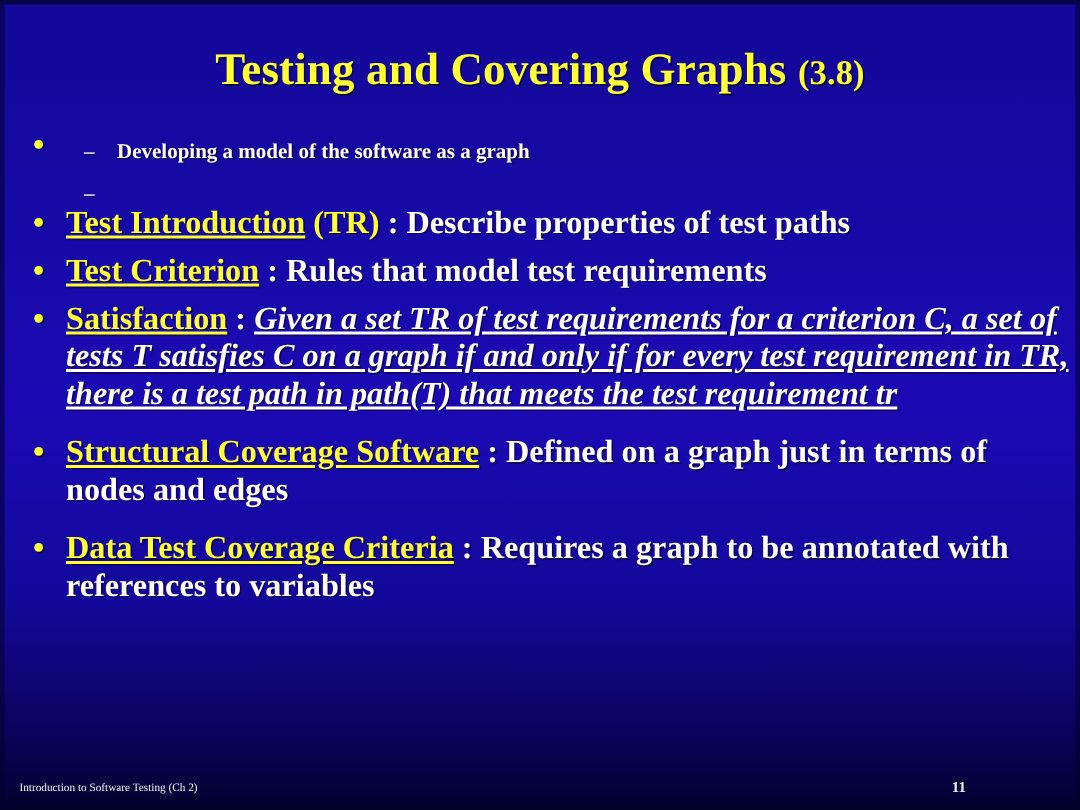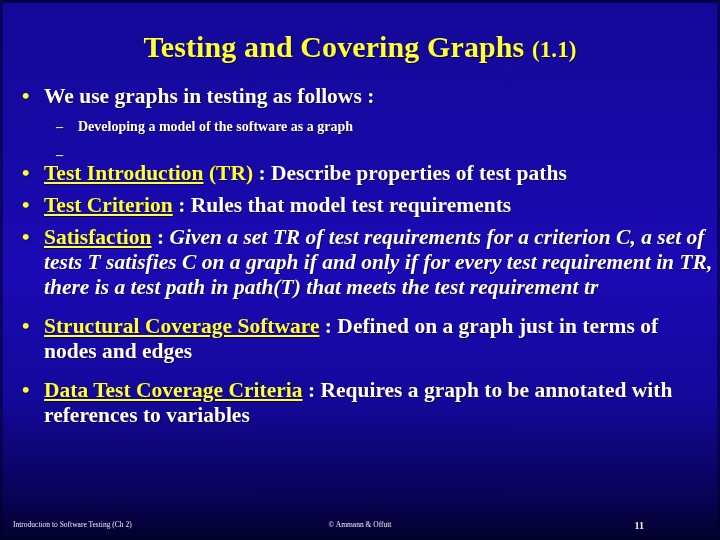--- a/index.html
+++ b/index.html
@@ -104,20 +104,21 @@
   .term {
     color: #ffff33;
     text-decoration: underline;
     text-underline-offset: 2px;
   }
   .term-plain {
     color: #ffff33;
   }
   .italic {
     font-style: italic;
+    text-decoration: underline;
   }
 
   
   #footer {
     position: absolute;
     left: 0;
     bottom: 0;
     width: 656px;
     height: 46px;
   }
@@ -132,28 +133,27 @@
   #footer .f-left  { left: 13px; }
   #footer .f-center{ left: 0; width: 720px; text-align: center; }
   #footer .f-right { right: 12px; font-size: 10px; bottom: 9px; font-weight: bold; }
 </style>
 </head>
 <body>
 
 <div id="slide">
 
   <div id="title">
-    <span>Testing and Covering Graphs </span><span class="sub">(1.1)</span>
+    <span>Testing and Covering Graphs </span><span class="sub">(3.8)</span>
   </div>
 
   <div id="body">
 
     <div class="lvl1">
       <span class="bullet">•</span>
-      <span>We use graphs in testing as follows :</span>
     </div>
 
     <div class="gap-sm"></div>
 
     <div class="lvl2">
       <span class="dash">–</span>
       <span>Developing a model of the software as a graph</span>
     </div>
 
     <div class="gap-sm"></div>
@@ -189,17 +189,16 @@
     <div class="gap-md"></div>
 
     <div class="lvl1">
       <span class="bullet">•</span><span class="term">Data Test Coverage Criteria</span><span> : Requires a graph to be annotated with references to variables</span>
     </div>
 
   </div>
 
   <div id="footer">
     <div class="f f-left">Introduction to Software Testing (Ch 2)</div>
-    <div class="f f-center">© Ammann &amp; Offutt</div>
     <div class="f f-right">11</div>
   </div>
 
 </div>
 
 </body></html>

